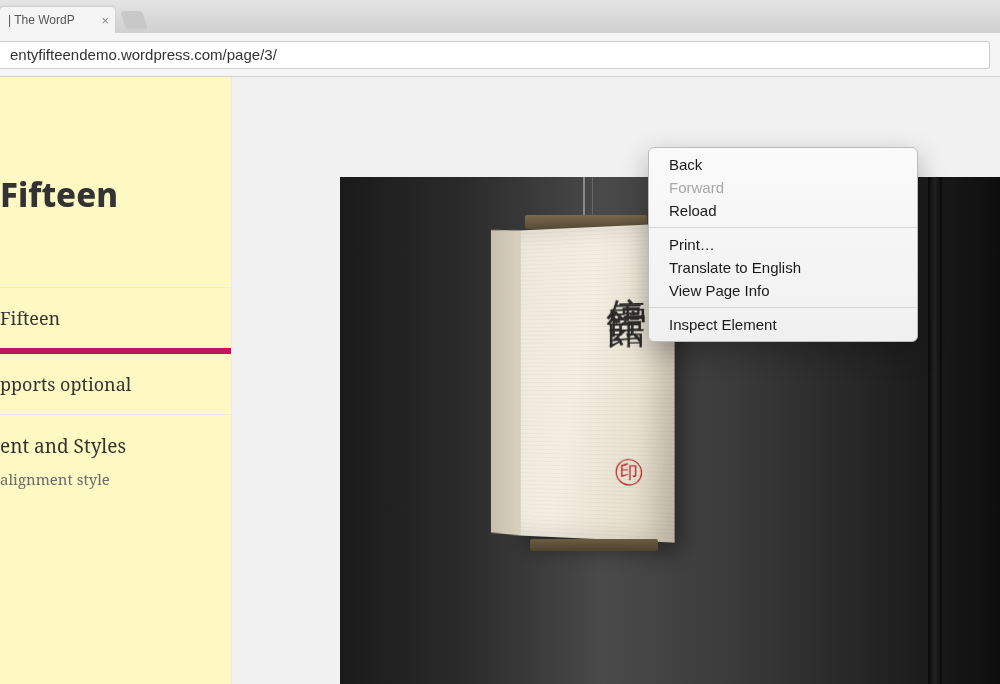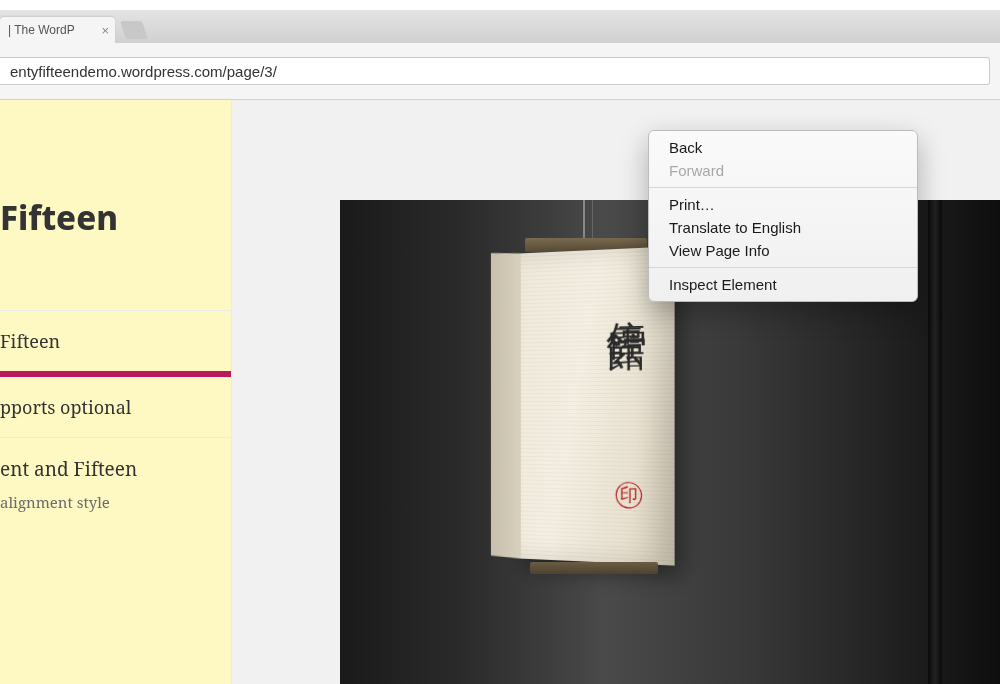--- a/index.html
+++ b/index.html
@@ -9,21 +9,20 @@
       overflow: hidden;
       width: 1000px;
       height: 684px;
     }
     .chrome-tabs {
       height: 33px;
       background: linear-gradient(#e4e4e4, #d0d0d0);
       display: flex;
       align-items: flex-end;
       padding-left: 0;
-      margin-top: 10px;
     }
     .tab {
       background: #f5f5f5;
       height: 26px;
       width: 115px;
       border-radius: 4px 4px 0 0;
       display: flex;
       align-items: center;
       padding: 0 8px;
       font-size: 12px;
@@ -40,21 +39,21 @@
     .new-tab {
       width: 22px;
       height: 18px;
       background: #c8c8c8;
       margin-left: 8px;
       margin-bottom: 4px;
       transform: skewX(18deg);
       border-radius: 3px;
     }
     .url-bar-row {
-      height: 57px;
+      height: 44px;
       background: #f5f5f5;
       border-bottom: 1px solid #d0d0d0;
       display: flex;
       align-items: center;
     }
     .url-bar {
       flex: 1;
       height: 28px;
       background: #fff;
       border: 1px solid #ccc;
@@ -208,21 +207,21 @@
       position: absolute;
       right: 58px;
       top: 0;
       width: 14px;
       height: 100%;
       background: linear-gradient(90deg, #0a0a0a, #222, #0a0a0a);
     }
     .context-menu {
       position: absolute;
       left: 648px;
-      top: 130px;
+      top: 147px;
       width: 270px;
       background: linear-gradient(#fafafa, #f0f0f0);
       border: 1px solid #bcbcbc;
       border-radius: 6px;
       box-shadow: 0 10px 28px rgba(0,0,0,0.28);
       padding: 5px 0;
       font-size: 15px;
     }
     .menu-item {
       padding: 3px 20px;
@@ -255,21 +254,21 @@
   <div class="url-bar">
     <span>entyfifteendemo.wordpress.com/page/3/</span>
   </div>
 </div>
 
 <div class="content-area">
   <div class="sidebar">
     <div class="site-title">Fifteen</div>
     <div class="nav-item first"> Fifteen</div>
     <div class="nav-item">pports optional</div>
-    <div class="nav-heading">ent and Fifteen</div>
+    <div class="nav-heading">ent and Styles</div>
     <div class="nav-sub">alignment style</div>
   </div>
 
   <div class="main-content">
     <div class="photo">
       <div class="lantern-cord"></div>
       <div class="lantern-cord2"></div>
       <div class="lantern-top"></div>
       <div class="lantern-body">
         <div class="lantern-texture"></div>
@@ -278,19 +277,20 @@
       </div>
       <div class="lantern-bottom"></div>
       <div class="pole"></div>
     </div>
   </div>
 </div>
 
 <div class="context-menu">
   <div class="menu-item">Back</div>
   <div class="menu-item disabled">Forward</div>
+  <div class="menu-item">Reload</div>
   <div class="menu-sep"></div>
   <div class="menu-item">Print…</div>
   <div class="menu-item">Translate to English</div>
   <div class="menu-item">View Page Info</div>
   <div class="menu-sep"></div>
   <div class="menu-item">Inspect Element</div>
 </div>
 
 </body></html>

